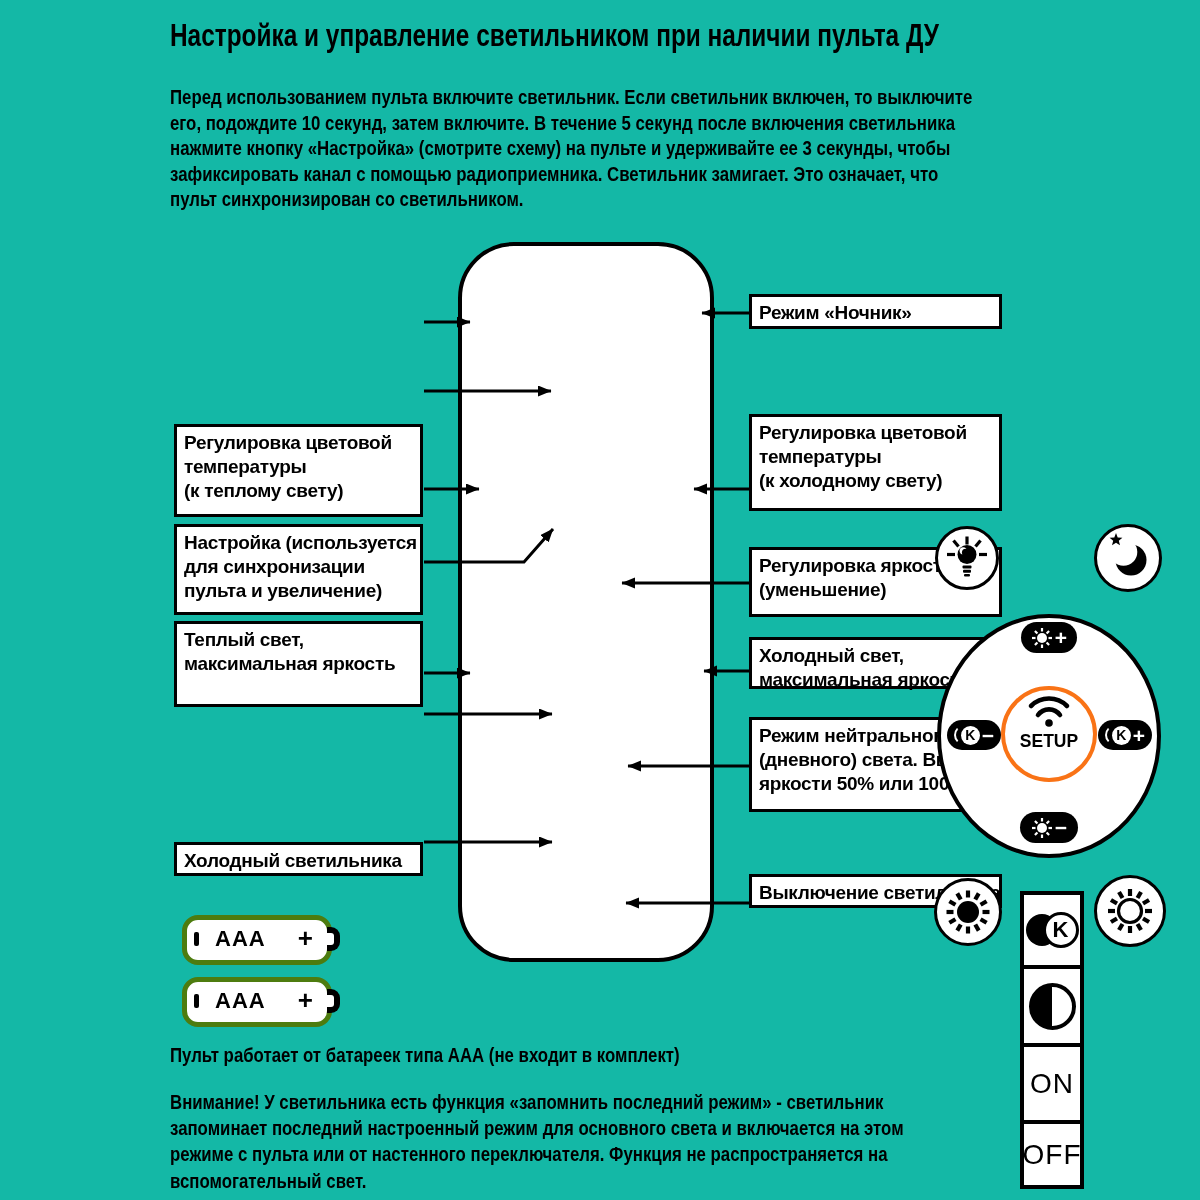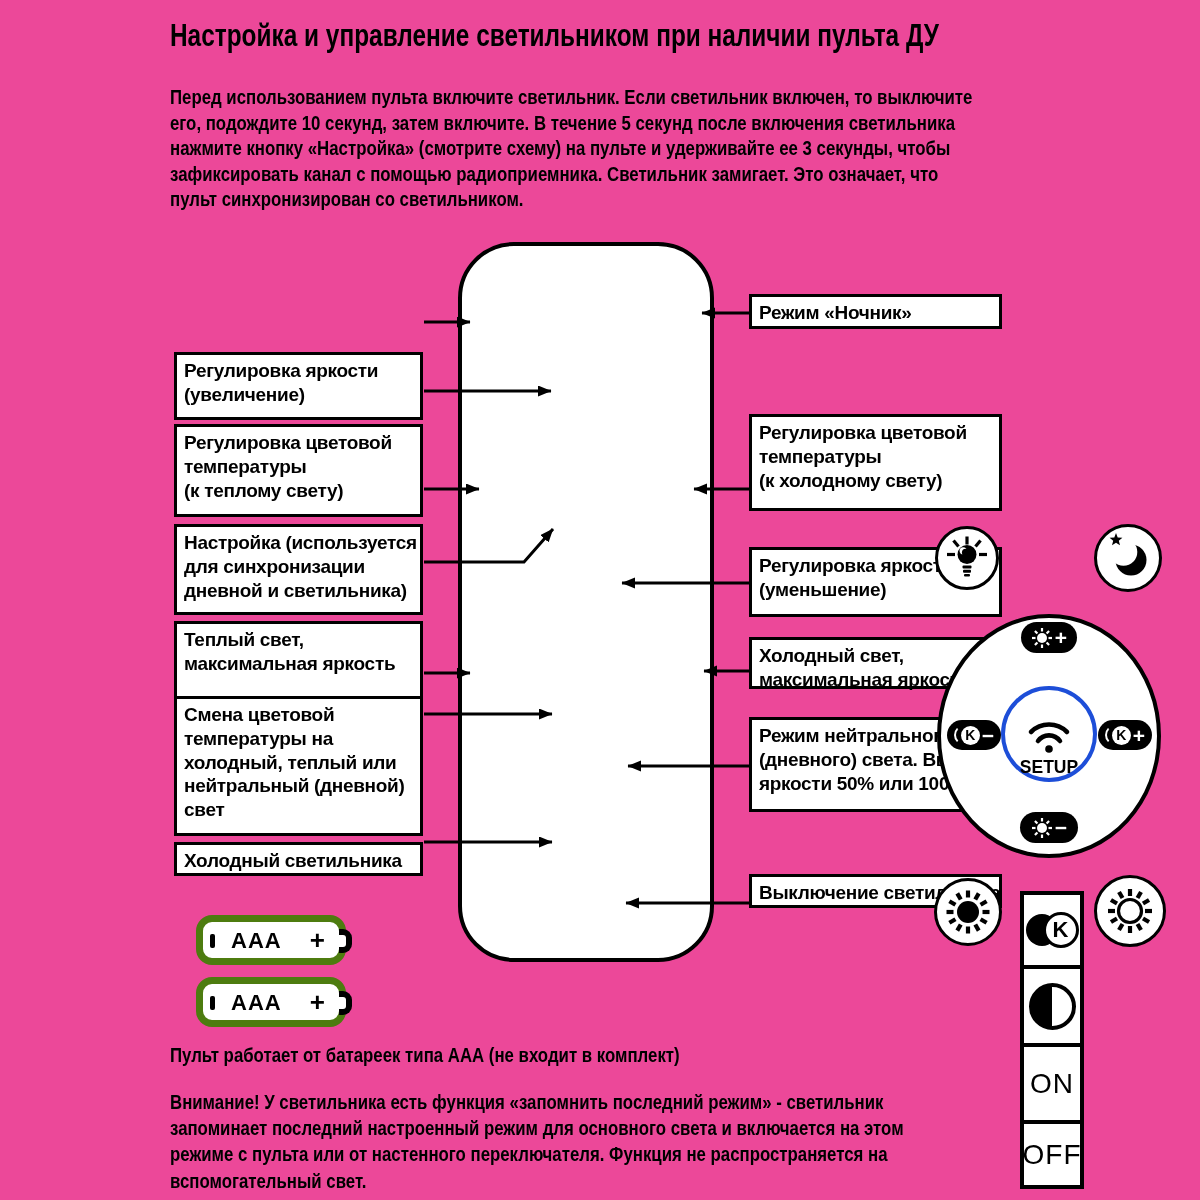--- a/index.html
+++ b/index.html
@@ -1,17 +1,17 @@
 <!DOCTYPE html>
 <html><head>
 <meta charset="utf-8">
 <style>
   html,body { margin:0; padding:0; background:#fff; }
   .page {
-    position:relative; width:1200px; height:1200px; background:#ec4899;
+    position:relative; width:1200px; height:1200px; background:#14b8a6;
     font-family:"Liberation Sans", sans-serif; color:#000; overflow:hidden;
   }
   .condensed {
     position:absolute; font-weight:bold; white-space:pre;
     transform:scaleX(0.8); transform-origin:0 0;
   }
   .title { left:170px; top:16px; font-size:30.5px; line-height:38px; }
   .intro { left:170px; top:84px; font-size:21px; line-height:25.6px; }
   .note  { left:170px; top:1042px; font-size:21px; line-height:25.6px; }
   .attention { left:170px; top:1089px; font-size:21px; line-height:26.2px; }
@@ -36,22 +36,22 @@
   .bulb-btn { left:473px; top:280px; width:64px; height:64px; }
   .moon-btn { left:632px; top:278px; width:68px; height:68px; }
   .warm-sun-btn { left:472px; top:632px; width:68px; height:68px; }
   .cold-sun-btn { left:632px; top:629px; width:72px; height:72px; }
   .big-ring {
     position:absolute; left:475px; top:368px; width:224px; height:244px;
     box-sizing:border-box; border:4px solid #000; border-radius:50%; background:#fff;
   }
   .setup-circle {
     position:absolute; left:539px; top:440px; width:96px; height:96px;
-    box-sizing:border-box; border:4px solid #1d4ed8; border-radius:50%; background:#fff;
-    display:flex; flex-direction:column; align-items:center; justify-content:flex-end; gap:3px;
+    box-sizing:border-box; border:4px solid #f97316; border-radius:50%; background:#fff;
+    display:flex; flex-direction:column; align-items:center; justify-content:flex-start; gap:3px;
   }
   .setup-label { font-weight:bold; font-size:17.5px; letter-spacing:0; }
   .pill {
     position:absolute; background:#000; border-radius:16px;
     display:flex; align-items:center; justify-content:center;
   }
   .bri-plus  { left:559px; top:376px; width:56px; height:31px; }
   .bri-minus { left:558px; top:566px; width:58px; height:31px; }
   .k-minus   { left:485px; top:474px; width:54px; height:30px; }
   .k-plus    { left:636px; top:474px; width:54px; height:30px; }
@@ -81,22 +81,22 @@
     background:#fff; border:3.5px solid #000; border-radius:50%;
     display:flex; align-items:center; justify-content:center; font-size:22px; font-weight:bold;
   }
   .half-circle {
     width:47px; height:47px; box-sizing:border-box; border:4px solid #000; border-radius:50%;
     background:linear-gradient(90deg,#000 0 50%,#fff 50% 100%);
   }
 
   
   .battery {
-    position:absolute; left:196px; width:150px; height:50px; box-sizing:border-box;
-    border:7px solid #4d7c0f; border-radius:16px; background:#fff;
+    position:absolute; left:182px; width:150px; height:50px; box-sizing:border-box;
+    border:5px solid #4d7c0f; border-radius:16px; background:#fff;
   }
   .batt-1 { top:915px; } .batt-2 { top:977px; }
   .tick { position:absolute; left:7px; top:12px; width:5px; height:14px; background:#000; border-radius:2px; }
   .batt-label { position:absolute; left:28px; top:6px; font-size:22px; font-weight:bold; letter-spacing:1px; }
   .batt-plus { position:absolute; right:14px; top:3px; font-size:26px; font-weight:bold; }
   .stub {
     position:absolute; right:-13px; top:7px; width:13px; height:24px; box-sizing:border-box;
     border:6px solid #000; border-left:none; border-radius:0 9px 9px 0; background:#fff;
   }
   .connectors { position:absolute; left:0; top:0; pointer-events:none; }
@@ -106,35 +106,28 @@
 
 <div class="page">
 
   <div class="condensed title">Настройка и управление светильником при наличии пульта ДУ</div>
   <div class="condensed intro">Перед использованием пульта включите светильник. Если светильник включен, то выключите
 его, подождите 10 секунд, затем включите. В течение 5 секунд после включения светильника
 нажмите кнопку «Настройка» (смотрите схему) на пульте и удерживайте ее 3 секунды, чтобы
 зафиксировать канал с помощью радиоприемника. Светильник замигает. Это означает, что
 пульт синхронизирован со светильником.</div>
 
-  <div class="callout cl" style="top:352px;height:68px;">Регулировка яркости
-(увеличение)</div>
   <div class="callout cl" style="top:424px;height:93px;">Регулировка цветовой
 температуры
 (к теплому свету)</div>
   <div class="callout cl" style="top:524px;height:91px;">Настройка (используется
 для синхронизации
-дневной и светильника)</div>
+пульта и увеличение)</div>
   <div class="callout cl" style="top:621px;height:86px;">Теплый свет,
 максимальная яркость</div>
-  <div class="callout cl" style="top:696px;height:140px;">Смена цветовой
-температуры на
-холодный, теплый или
-нейтральный (дневной)
-свет</div>
   <div class="callout cl" style="top:842px;height:34px;">Холодный светильника</div>
 
   <div class="callout cr" style="top:294px;height:35px;padding-left:7px;">Режим «Ночник»</div>
   <div class="callout cr" style="top:414px;height:97px;">Регулировка цветовой
 температуры
 (к холодному свету)</div>
   <div class="callout cr" style="top:547px;height:70px;">Регулировка яркости
 (уменьшение)</div>
   <div class="callout cr" style="top:637px;height:52px;">Холодный свет,
 максимальная яркость</div>

